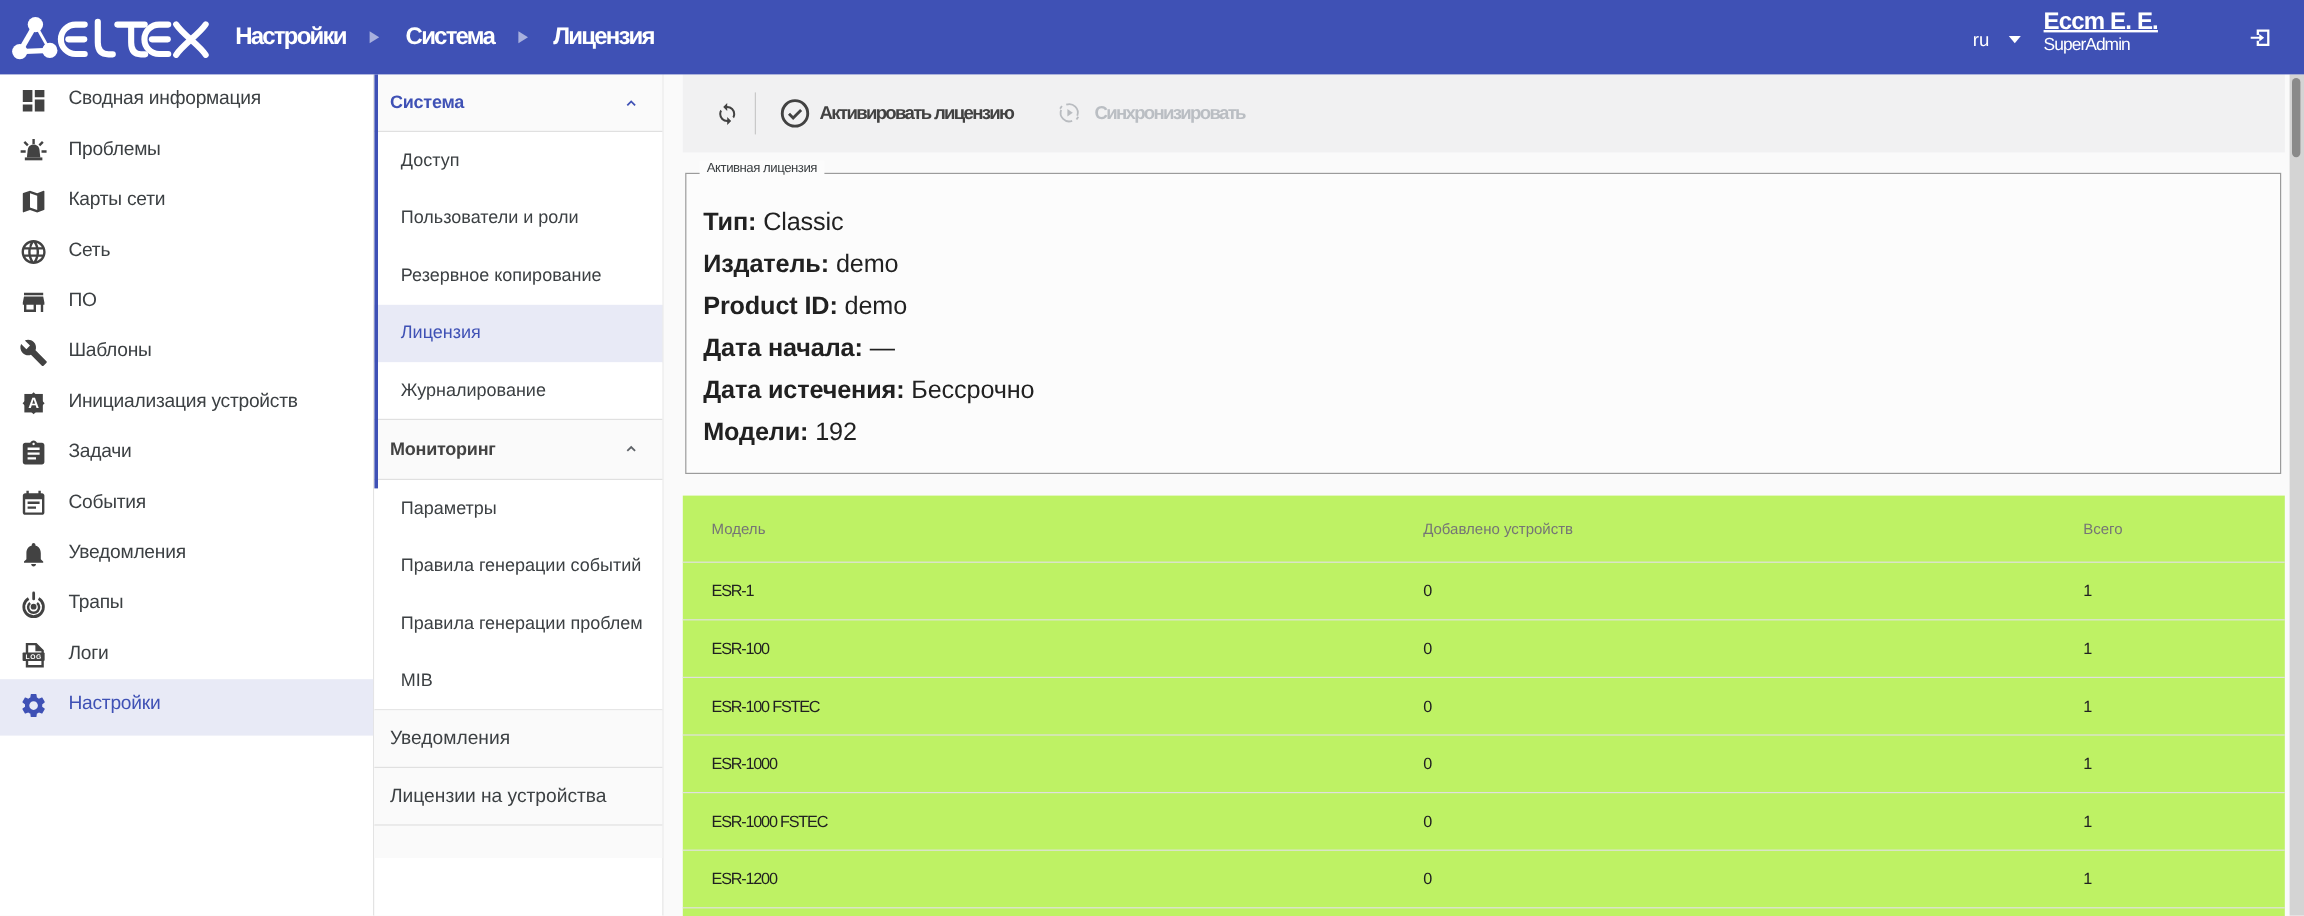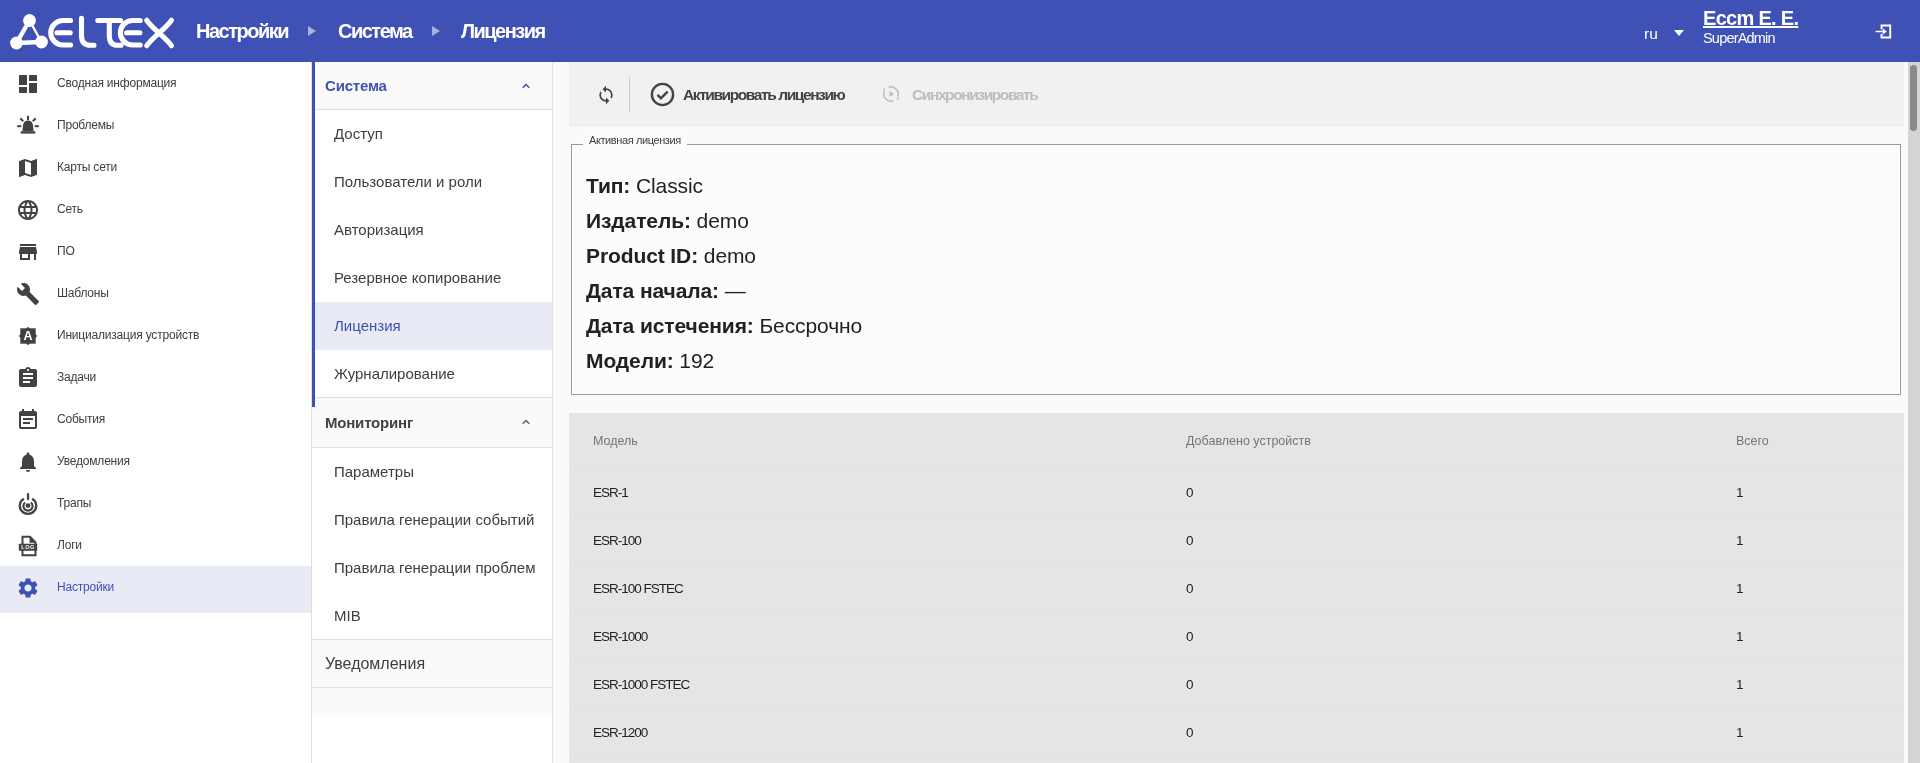--- a/index.html
+++ b/index.html
@@ -12,21 +12,21 @@
 #ru { position:absolute; left:1644px; top:0; height:62px; line-height:67px; color:#fff; font-size:15.5px; }
 #rucaret { position:absolute; left:1674px; top:30px; width:0; height:0; border-top:6px solid #fff; border-left:5.5px solid transparent; border-right:5.5px solid transparent; }
 #user { position:absolute; left:1703px; top:9px; color:#fff; }
 #user .n { font-size:20px; font-weight:bold; letter-spacing:-0.7px; text-decoration:underline; display:block; line-height:19px; }
 #user .r { font-size:14.5px; letter-spacing:-0.8px; display:block; line-height:21px; }
 #exit { position:absolute; left:1874px; top:22px; }
 
 #nav1 { position:absolute; left:0; top:62px; width:312px; height:701px; background:#fff; border-right:1px solid #ddd; }
 .n1 { position:relative; height:42px; }
 .n1 svg { position:absolute; left:16px; top:10px; }
-.n1 .t { position:absolute; left:57px; top:0; line-height:42px; font-size:12px; letter-spacing:-0.2px; color:#3c4043; white-space:nowrap; }
+.n1 .t { position:absolute; left:57px; top:0; line-height:42px; font-size:16px; letter-spacing:-0.2px; color:#3c4043; white-space:nowrap; }
 .n1.sel { background:#e8eaf6; height:47px; }
 .n1.sel .t { color:#3f51b5; }
 
 #nav2 { position:absolute; left:312px; top:62px; width:241px; height:701px; background:#fff; border-right:1px solid #e0e0e0; }
 #blueline { position:absolute; left:312px; top:62px; width:3px; height:345px; background:#3f51b5; z-index:5; }
 .hdr { position:relative; height:48px; line-height:48px; padding-left:13px; font-size:15px; font-weight:bold; letter-spacing:-0.2px; color:#424242; background:#fafafa; border-bottom:1px solid #e0e0e0; }
 .hdr.act { color:#3f51b5; }
 .itm { height:48px; line-height:48px; padding-left:22px; font-size:15px; letter-spacing:0; color:#3c4043; background:#fff; white-space:nowrap; }
 .itm.sel { background:#e8eaf6; color:#3f51b5; }
 .chev { position:absolute; right:20px; top:18px; }
@@ -37,21 +37,21 @@
 #tb-div { position:absolute; left:60px; top:15px; width:1px; height:35px; background:#c9c9c9; }
 .tbtn { position:absolute; top:0; height:65px; font-size:15.5px; font-weight:bold; letter-spacing:-1.4px; color:#424242; line-height:65px;text-align:right; }
 #btn1 { left:81px; }
 #btn2 { left:312px; color:#babec3; }
 #btn1 svg, #btn2 svg { position:absolute; top:20px; }
 #fieldset { position:absolute; left:18px; top:82px; width:1330px; height:251px; border:1px solid #9b9b9b; background:#fcfcfc; }
 #legend { position:absolute; left:11px; top:-11px; background:#fcfcfc; padding:0 6px; font-size:11px; letter-spacing:-0.4px; color:#3c4043; }
 .fline { height:35px; line-height:35px; font-size:21px; letter-spacing:-0.1px; color:#212121; padding-left:14px; }
 .fline b { font-weight:bold; }
 #fscontent { position:absolute; left:0; top:23px; width:100%; }
-#table { position:absolute; left:16px; top:351px; width:1335px; height:351px; background:#e5e5e5; }
+#table { position:absolute; left:16px; top:351px; width:1335px; height:351px; background:#bef264; }
 .trow { position:relative; height:48px; border-bottom:1px solid #e0e0e0; }
 .thead { height:56px; border-bottom:1px solid #e0e0e0; position:relative; }
 .c1 { position:absolute; left:24px; top:0; line-height:inherit; }
 .c2 { position:absolute; left:617px; top:0; }
 .c3 { position:absolute; left:1167px; top:0; }
 .thead div { font-size:12.5px; color:#757575; line-height:56px; }
 .trow div { font-size:13.5px; letter-spacing:-1px; color:#212121; line-height:48px; }
 #sbtrack { position:absolute; left:1908px; top:62px; width:12px; height:701px; background:#d4d4d4; }
 #sbthumb { position:absolute; left:2px; top:3px; width:7px; height:66px; background:#8a8a8a; border-radius:3.5px; }
 </style>
@@ -150,32 +150,32 @@
       </svg>
       <span class="t">Настройки</span>
     </div>
 </div>
 <div id="nav2">
   <div class="hdr act">Система<svg class="chev" width="12" height="12" viewBox="0 0 24 24" fill="none" stroke="#3f51b5" stroke-width="3">
         <path d="M5.5,15.5 L12,9 L18.5,15.5"></path>
       </svg></div>
   <div class="itm">Доступ</div>
   <div class="itm">Пользователи и роли</div>
-  <div class="itm">Авторизация</div>
   <div class="itm">Резервное копирование</div>
   <div class="itm sel">Лицензия</div>
   <div class="itm" style="border-bottom:1px solid #e0e0e0">Журналирование</div>
   <div class="hdr" style="height:50px;line-height:50px">Мониторинг<svg class="chev" width="12" height="12" viewBox="0 0 24 24" fill="none" stroke="#5f6368" stroke-width="3">
         <path d="M5.5,15.5 L12,9 L18.5,15.5"></path>
       </svg></div>
   <div class="itm">Параметры</div>
   <div class="itm">Правила генерации событий</div>
   <div class="itm">Правила генерации проблем</div>
   <div class="itm" style="border-bottom:1px solid #e0e0e0">MIB</div>
   <div class="hdr" style="font-weight:normal;font-size:16px;letter-spacing:0;color:#3c4043">Уведомления</div>
+  <div class="hdr" style="font-weight:normal;font-size:16px;letter-spacing:0;color:#3c4043">Лицензии на устройства</div>
   <div style="height:27px;background:#fafafa"></div>
 </div>
 <div id="blueline"></div>
 <div id="main">
   <div id="toolbar">
     <svg id="tb-sync" width="20" height="20" viewBox="0 0 24 24" fill="#424242" style="position:absolute;left:27px;top:23px">
         <path d="M12,18A6,6 0 0,1 6,12C6,11 6.25,10.03 6.7,9.2L5.24,7.74C4.46,8.97 4,10.43 4,12A8,8 0 0,0 12,20V23L16,19L12,15M12,4V1L8,5L12,9V6A6,6 0 0,1 18,12C18,13 17.75,13.97 17.3,14.8L18.76,16.26C19.54,15.03 20,13.57 20,12A8,8 0 0,0 12,4Z"></path>
       </svg>
     <div id="tb-div"></div>
     <div class="tbtn" id="btn1"><svg width="25" height="25" viewBox="0 0 24 24" fill="none" stroke="#424242" style="left:0">

